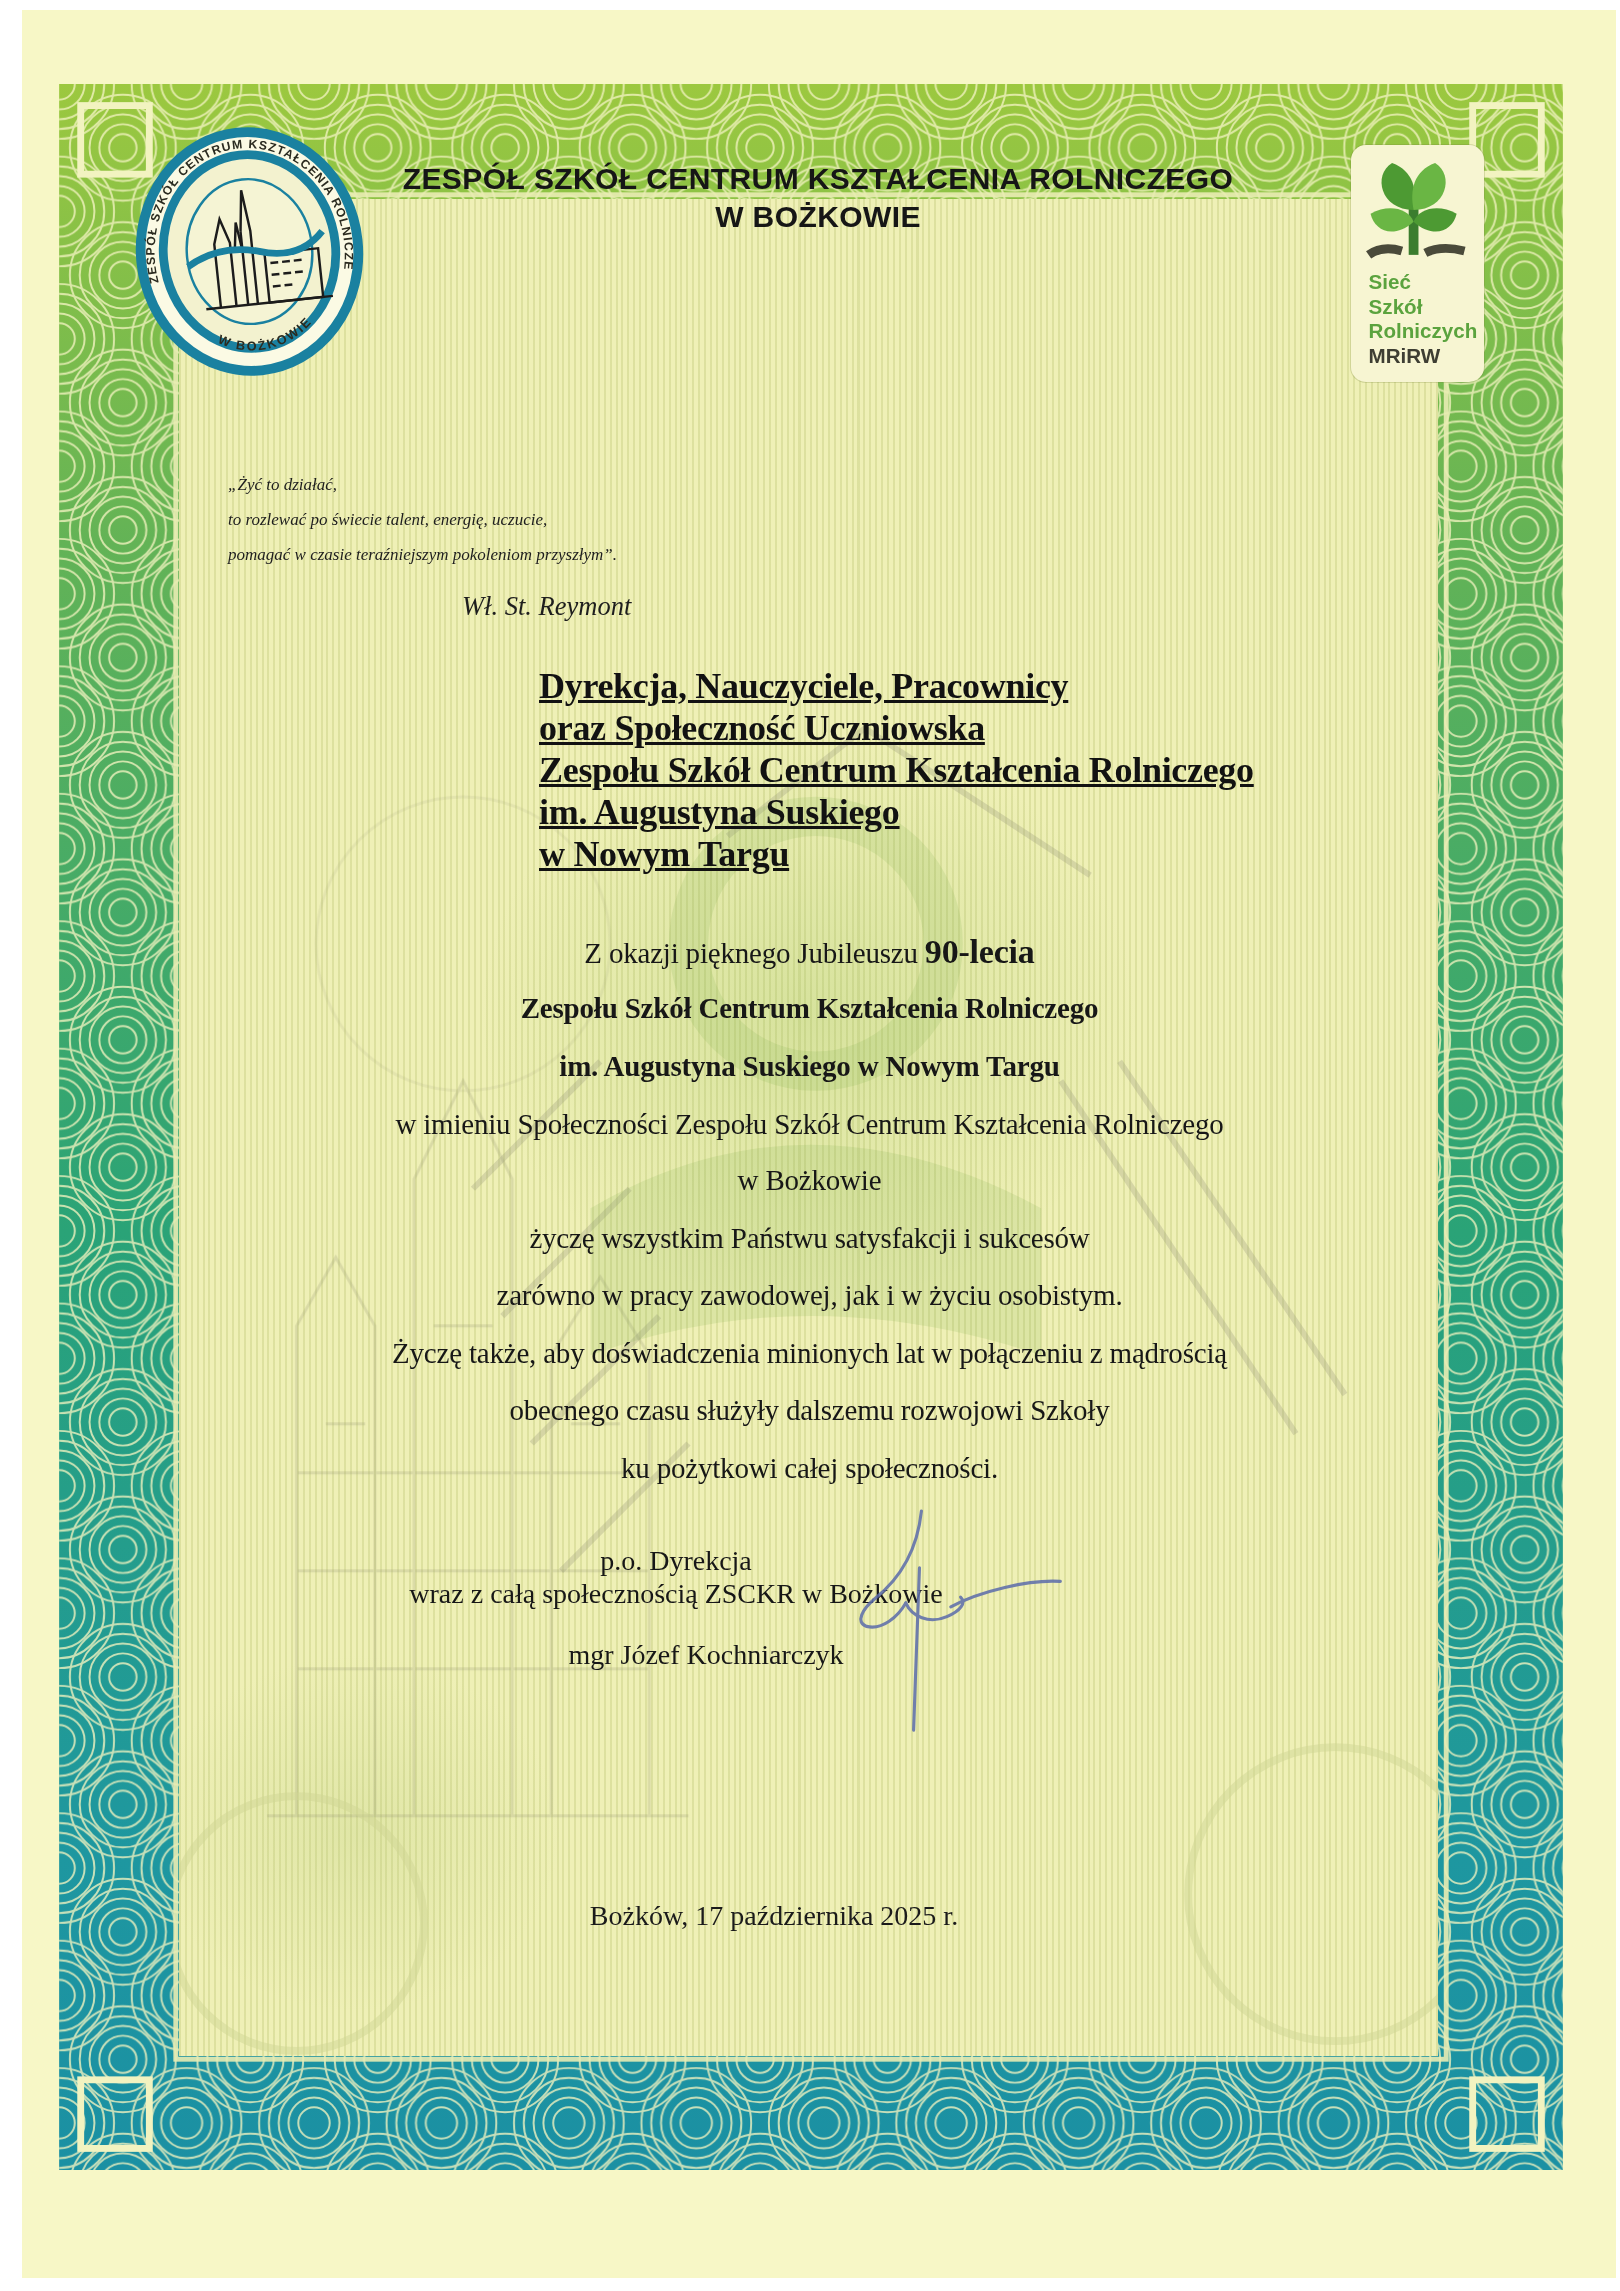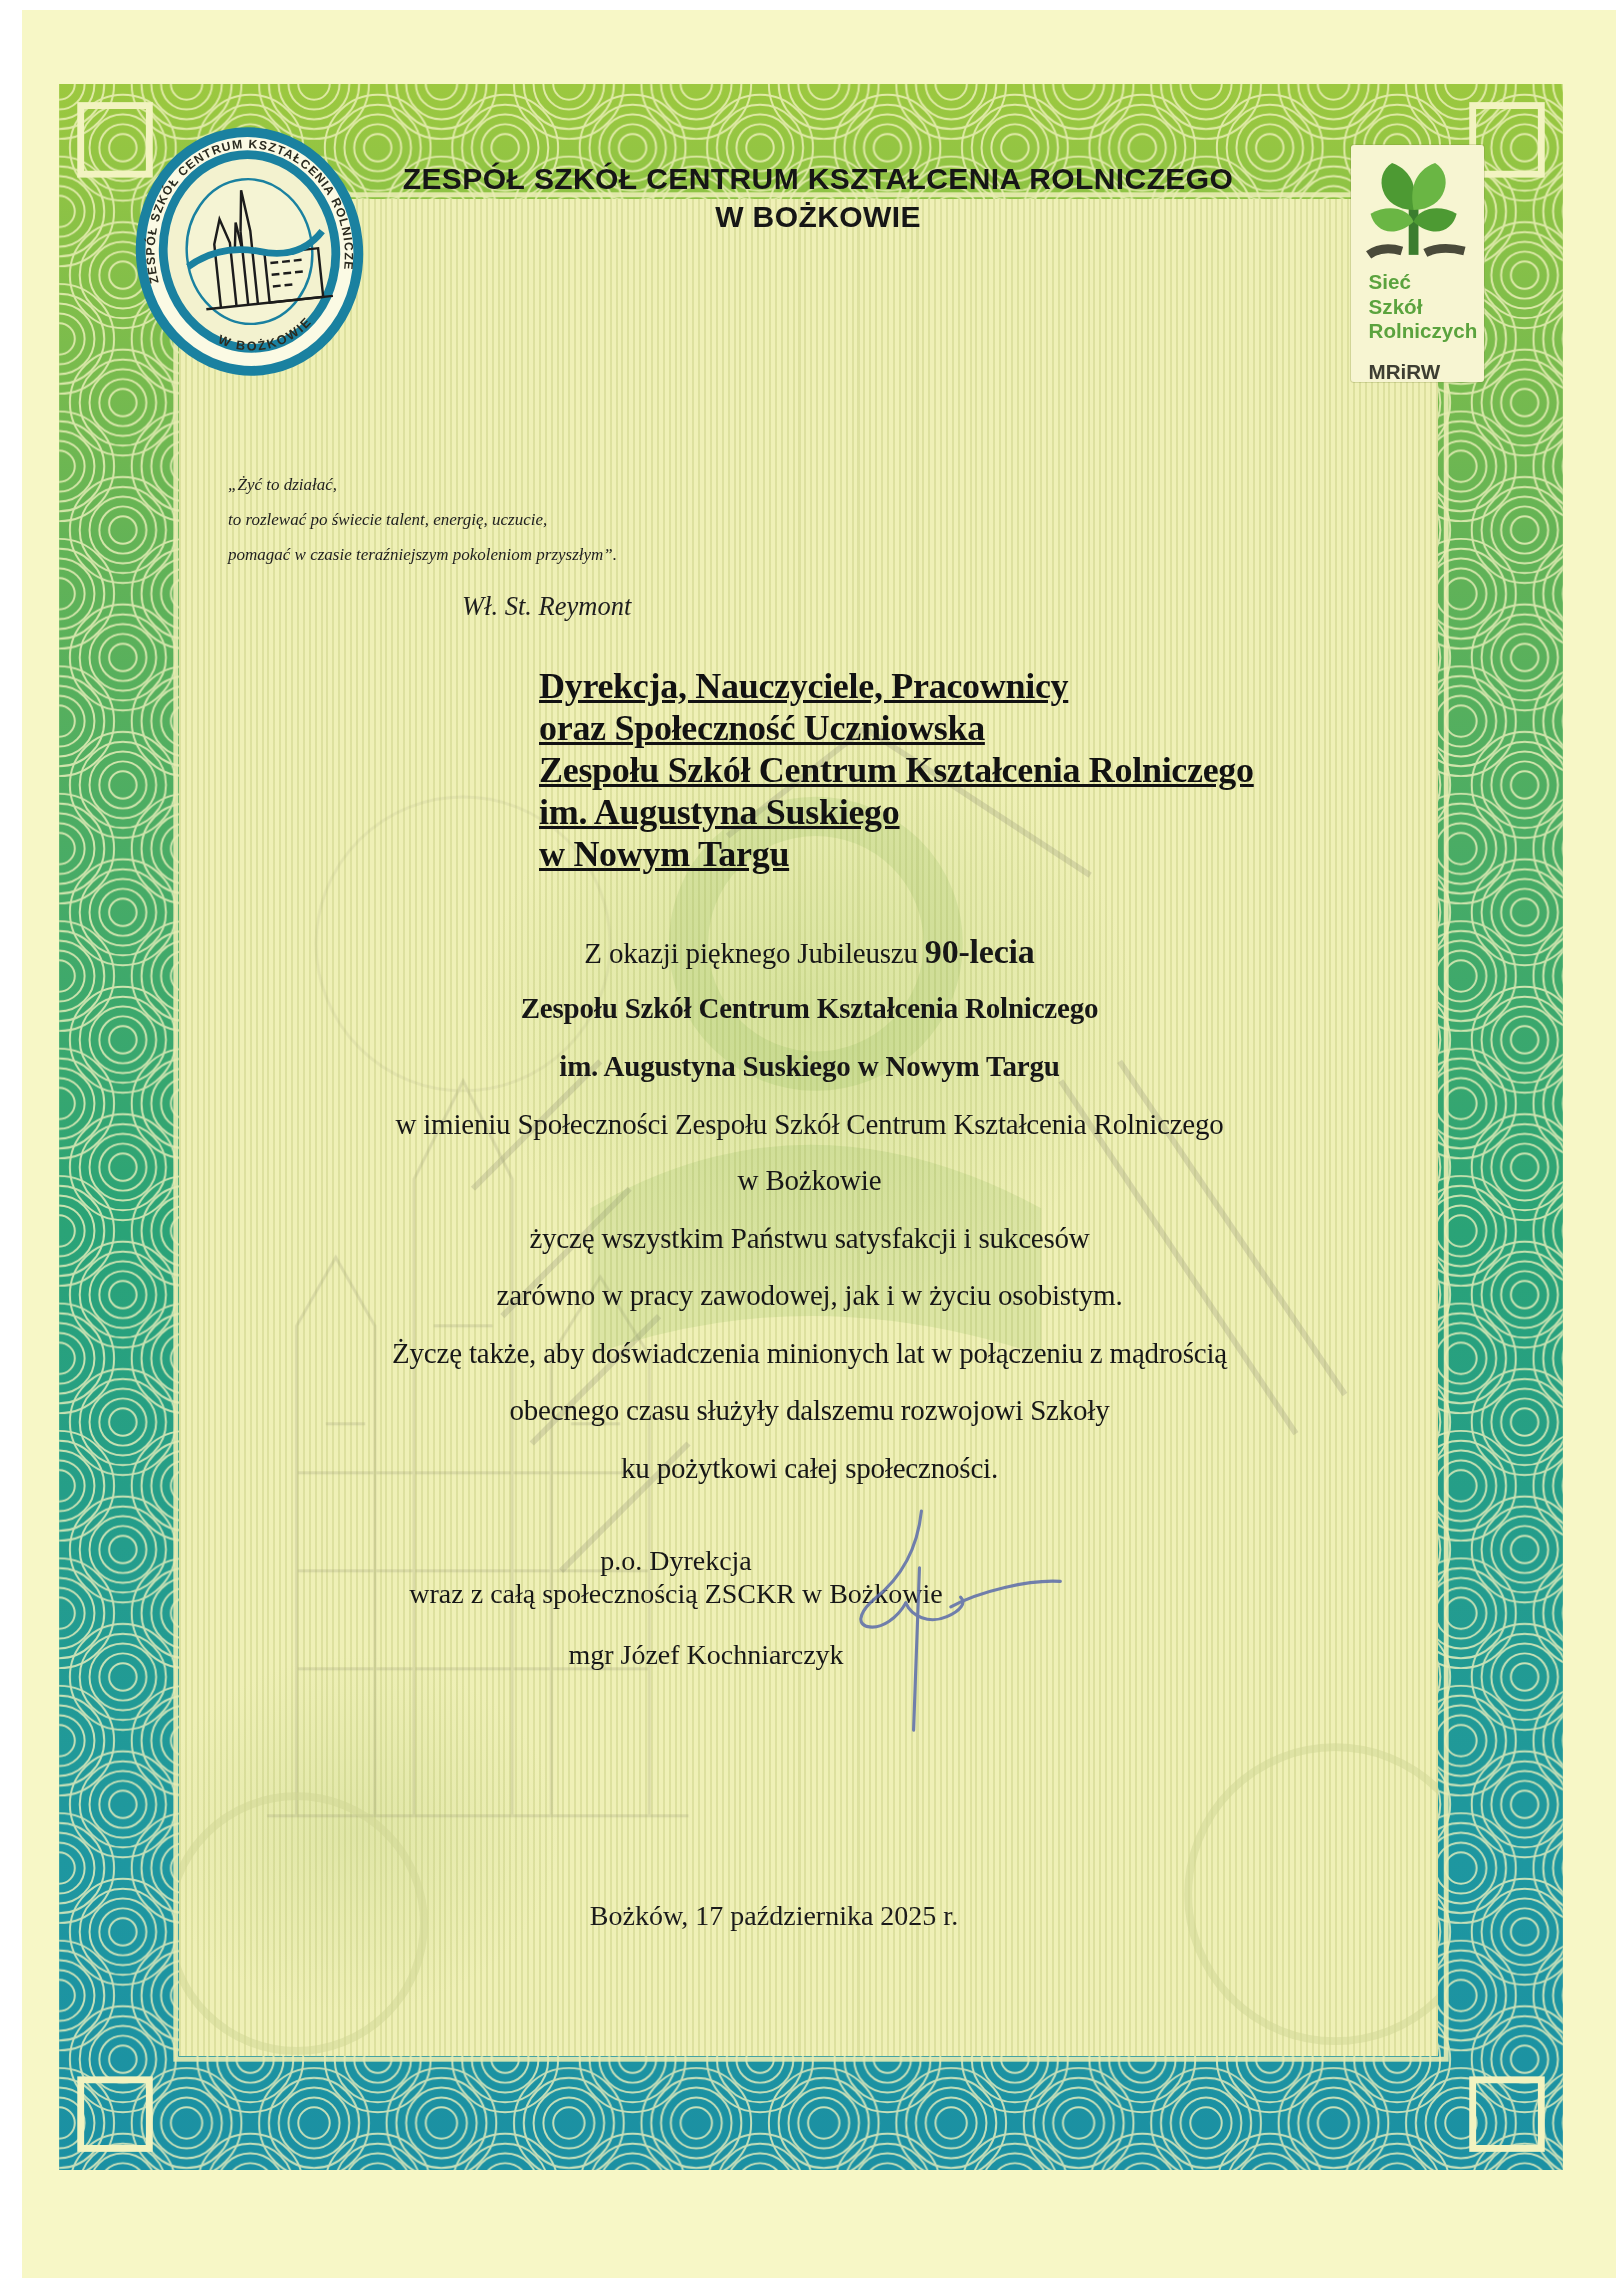--- a/index.html
+++ b/index.html
@@ -33,21 +33,21 @@
   .addr{font-weight:bold;font-size:36px;line-height:42px;color:#121212;letter-spacing:-0.3px;text-decoration:underline;}
   .ml{
     left:180px;width:1259px;text-align:center;font-size:29px;color:#171717;letter-spacing:-0.2px;
   }
   .ml .b,.mlb{font-weight:bold;}
   .ml .bb{font-weight:bold;font-size:34px;}
   .sg{font-size:28px;color:#171717;text-align:center;}
   .dt{font-size:28px;color:#1b1b1b;text-align:center;}
   .logo-net{
     position:absolute;left:1351px;top:145px;width:133px;height:237px;
-    background:#f7f5d2;border-radius:3px;box-shadow:0 0 0 1px rgba(120,130,60,.25);
+    background:#f7f5d2;border-radius:15px;box-shadow:0 0 0 1px rgba(120,130,60,.25);
   }
   .net-txt{font-family:"Liberation Sans",sans-serif;font-weight:bold;line-height:24.5px;font-size:20.6px;}
   svg{display:block;}
 </style>
 </head>
 <body>
 
 <div class="paper"></div>
 
 <div class="frame">
@@ -179,21 +179,21 @@
       <path d="M64 66 C98 66 106 30 86 18 C64 26 60 46 64 66 Z" fill="#6ab644"></path>
       <path d="M64 78 C44 96 24 88 20 70 C38 60 58 64 64 78 Z" fill="#6ab644"></path>
       <path d="M64 78 C84 96 104 88 108 70 C90 60 70 64 64 78 Z" fill="#4d9a33"></path>
       <path d="M18 112 q14 -10 34 -4 M76 110 q16 -8 40 -2" stroke="#4a4a3a" stroke-width="9" fill="none"></path>
     </g>
   </svg>
   <div class="net-txt" style="position:absolute;left:17.6px;top:125px;color:#5ba33e;">
     <div>Sieć</div>
     <div>Szkół</div>
     <div>Rolniczych</div>
-    <div style="color:#3e3e33;margin-top:16px;">MRiRW</div>
+    <div style="color:#3e3e33;">MRiRW</div>
   </div>
 </div>
 
 <div class="abs quote" style="left:228px;top:467px;width:745px;">
   <div>„Żyć to działać,</div>
   <div>to rozlewać po świecie talent, energię,  uczucie,</div>
   <div>pomagać w czasie teraźniejszym pokoleniom przyszłym”.</div>
 </div>
 <div class="abs attr" style="left:446px;top:591px;">Wł. St. Reymont</div>
 

